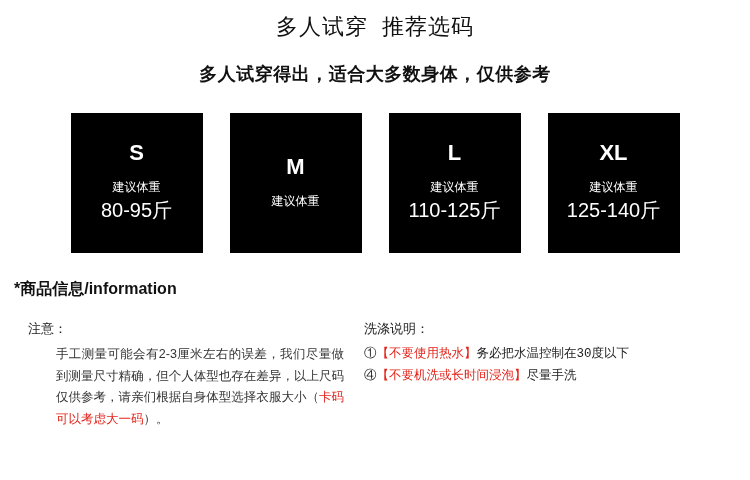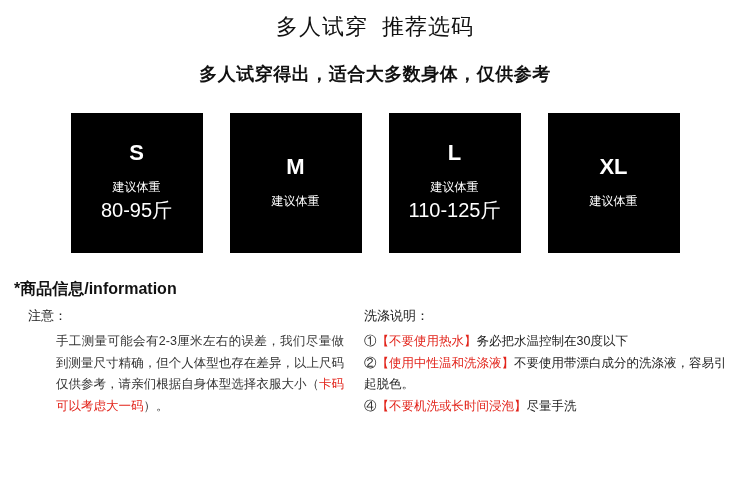--- a/index.html
+++ b/index.html
@@ -75,21 +75,21 @@
   
   .info-head {
     margin: 26px 14px 0 14px;
     font-size: 16px;
     font-weight: bold;
     color: #111;
   }
   
   .cols {
     display: flex;
-    margin-top: 7px;
+    margin-top: 20px;
     padding: 0 14px;
     box-sizing: border-box;
   }
   .col-left {
     width: 330px;
     padding-left: 14px;
     box-sizing: border-box;
   }
   .col-right {
     width: 390px;
@@ -105,20 +105,21 @@
     font-size: 12.5px;
     line-height: 1.72;
     color: #333;
     padding-left: 28px;
     text-align: justify;
   }
   .wash-list {
     font-size: 12.5px;
     line-height: 1.72;
     color: #333;
+    font-family: Liberation Mono, monospace;
   }
   .wash-list .row {
     display: block;
   }
   .red {
     color: #e2231a;
   }
   .black {
     color: #222;
   }
@@ -149,20 +150,21 @@
 
     <div class="card">
       <div class="size">L</div>
       <div class="lbl">建议体重</div>
       <div class="val">110-125斤</div>
     </div>
 
     <div class="card">
       <div class="size">XL</div>
       <div class="lbl">建议体重</div>
+      <div class="val">125-140斤</div>
     </div>
 
   </div>
 
   <div class="info-head">*商品信息/information</div>
 
   <div class="cols">
 
     <div class="col-left">
       <div class="col-title">注意：</div>
@@ -172,23 +174,20 @@
     </div>
 
     <div class="col-right">
       <div class="col-title">洗涤说明：</div>
       <div class="wash-list">
 
         <div class="row">
           <span class="black">①</span><span class="red">【不要使用热水】</span><span class="black">务必把水温控制在30度以下</span>
         </div>
 
-        <div class="row">
-          <span class="black">②</span><span class="red">【使用中性温和洗涤液】</span><span class="black">不要使用带漂白成分</span><span class="black">的洗涤液，容易引起脱色。</span>
-        </div>
 
 
         <div class="row">
           <span class="black">④</span><span class="red">【不要机洗或长时间浸泡】</span><span class="black">尽量手洗</span>
         </div>
 
 
       </div>
     </div>
 

